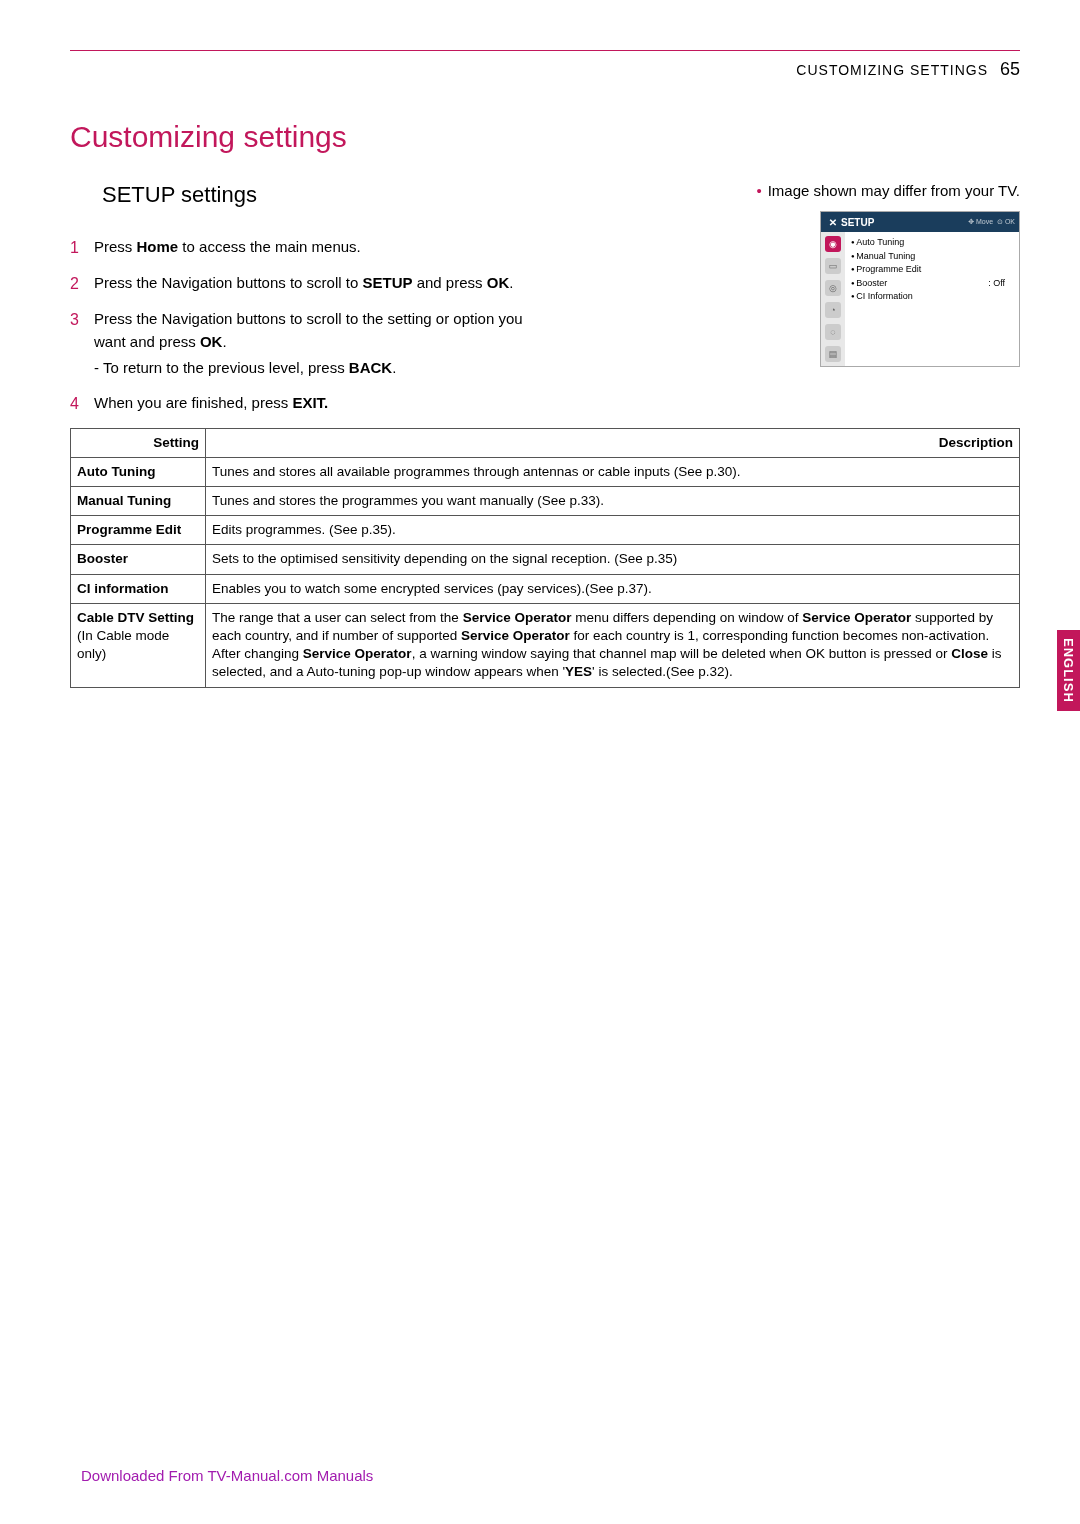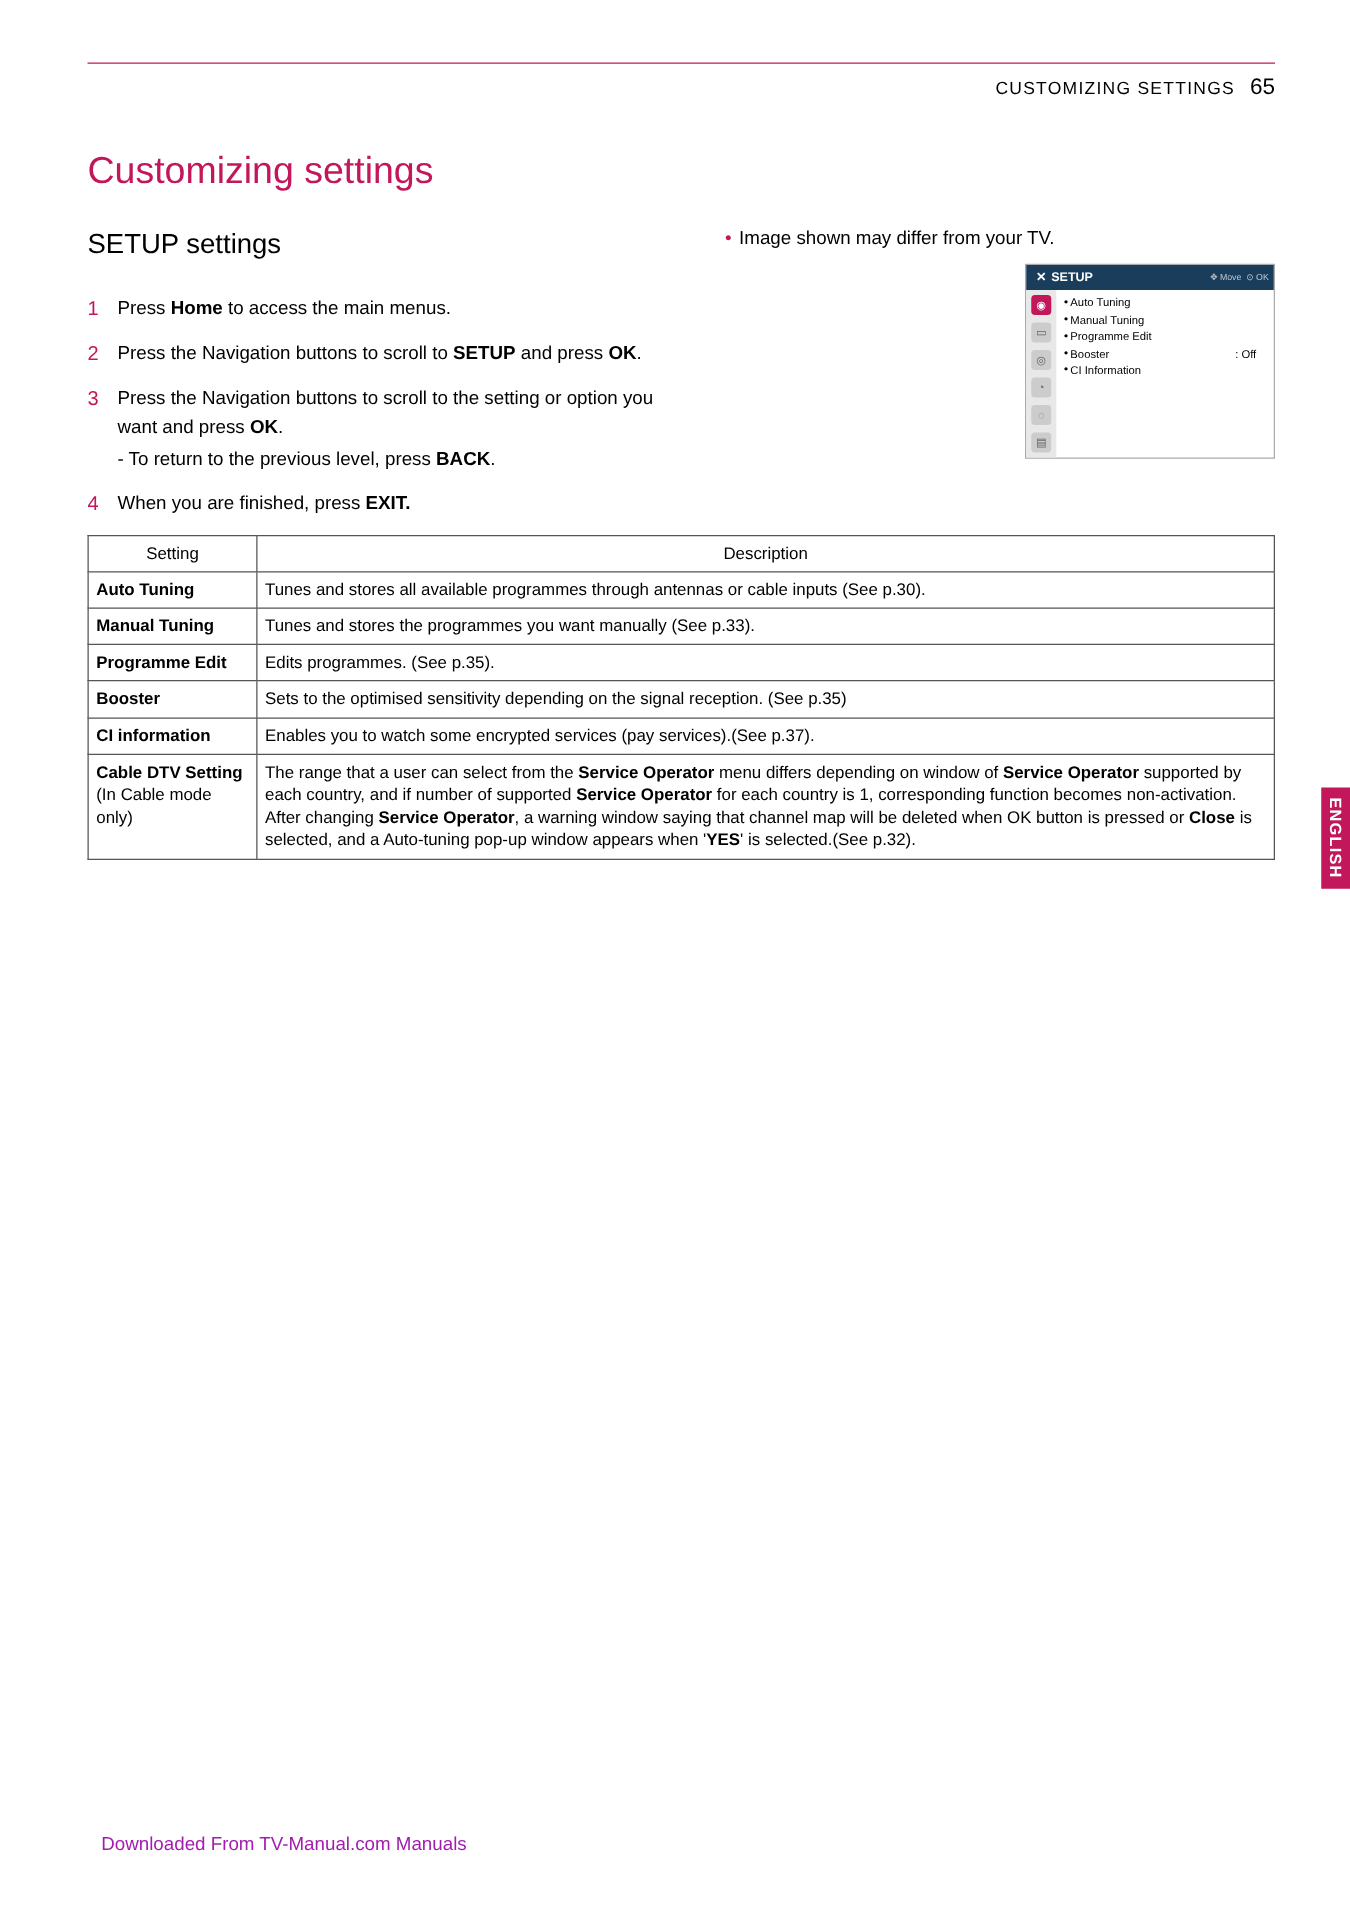--- a/index.html
+++ b/index.html
@@ -35,27 +35,28 @@
     font-weight: normal;
     margin-bottom: 28px;
   }
   .top-flex { display: flex; gap: 30px; align-items: flex-start; }
   .left-col { flex: 0 0 480px; }
   .right-col { flex: 1; }
   .section-title {
     font-size: 22px;
     font-weight: normal;
     margin-bottom: 28px;
+    margin-left: 32px;
   }
   ol.steps { list-style: none; }
   ol.steps > li { display: flex; margin-bottom: 12px; font-size: 15px; line-height: 1.5; }
   .step-num { color: #c2175b; width: 24px; flex-shrink: 0; font-size: 16px; }
   .step-body { flex: 1; }
   .sub { margin-top: 4px; }
-  .note { font-size: 15px; margin-bottom: 12px; }
+  .note { font-size: 15px; margin-bottom: 12px; text-align: right; }
   .note-bullet { color: #c2175b; margin-right: 6px; }
   .tv-menu {
     width: 200px;
     border: 1px solid #aaa;
     font-size: 9px;
     margin-left: auto;
     background: #fff;
   }
   .tv-menu-head {
     display: flex;
@@ -101,21 +102,21 @@
     width: 100%;
     font-size: 13.5px;
   }
   table.settings th, table.settings td {
     border: 1px solid #555;
     padding: 5px 6px;
     text-align: left;
     vertical-align: top;
     line-height: 1.35;
   }
-  table.settings th { font-weight: normal; text-align: center; }
+  table.settings th { font-weight: bold; text-align: right; }
   .col-setting { width: 135px; }
   .side-tab {
     position: absolute;
     right: 0;
     top: 630px;
     background: #c2175b;
     color: #fff;
     font-size: 13px;
     font-weight: bold;
     letter-spacing: 1px;

